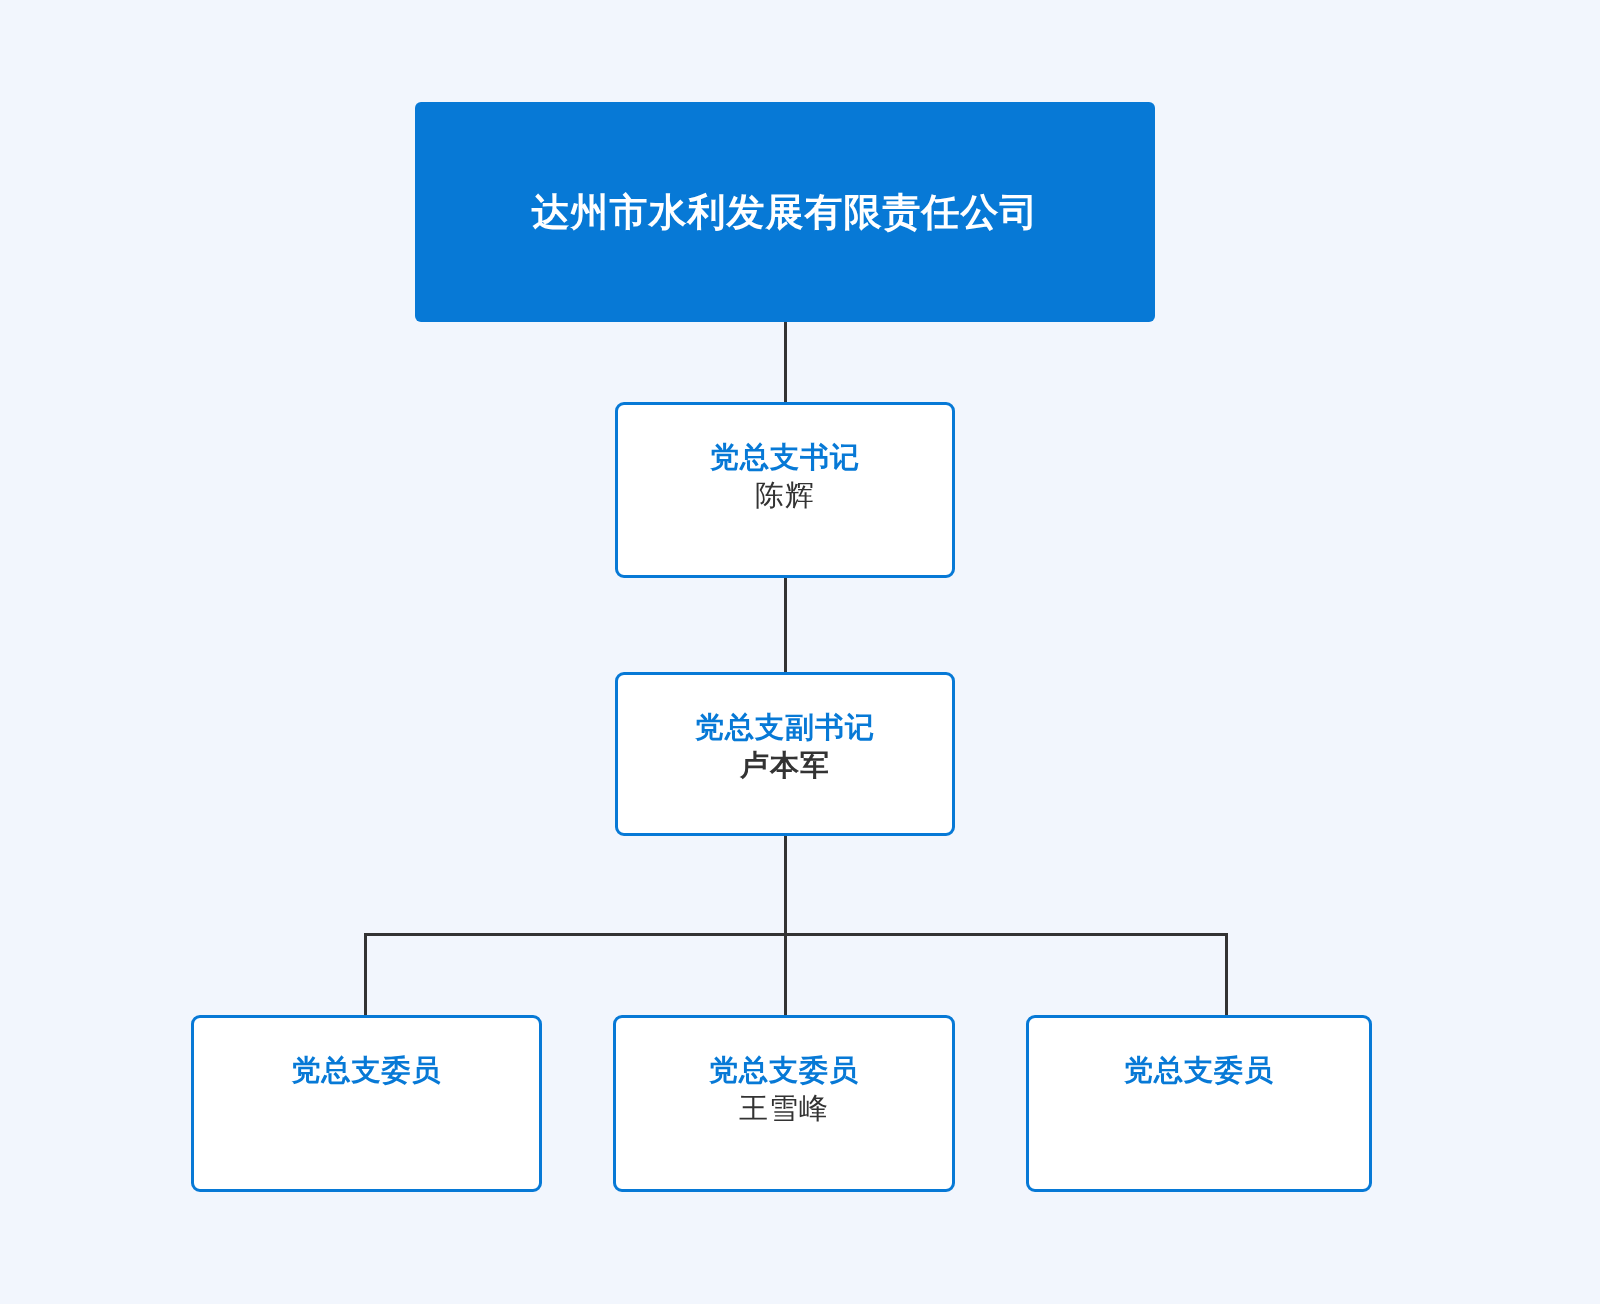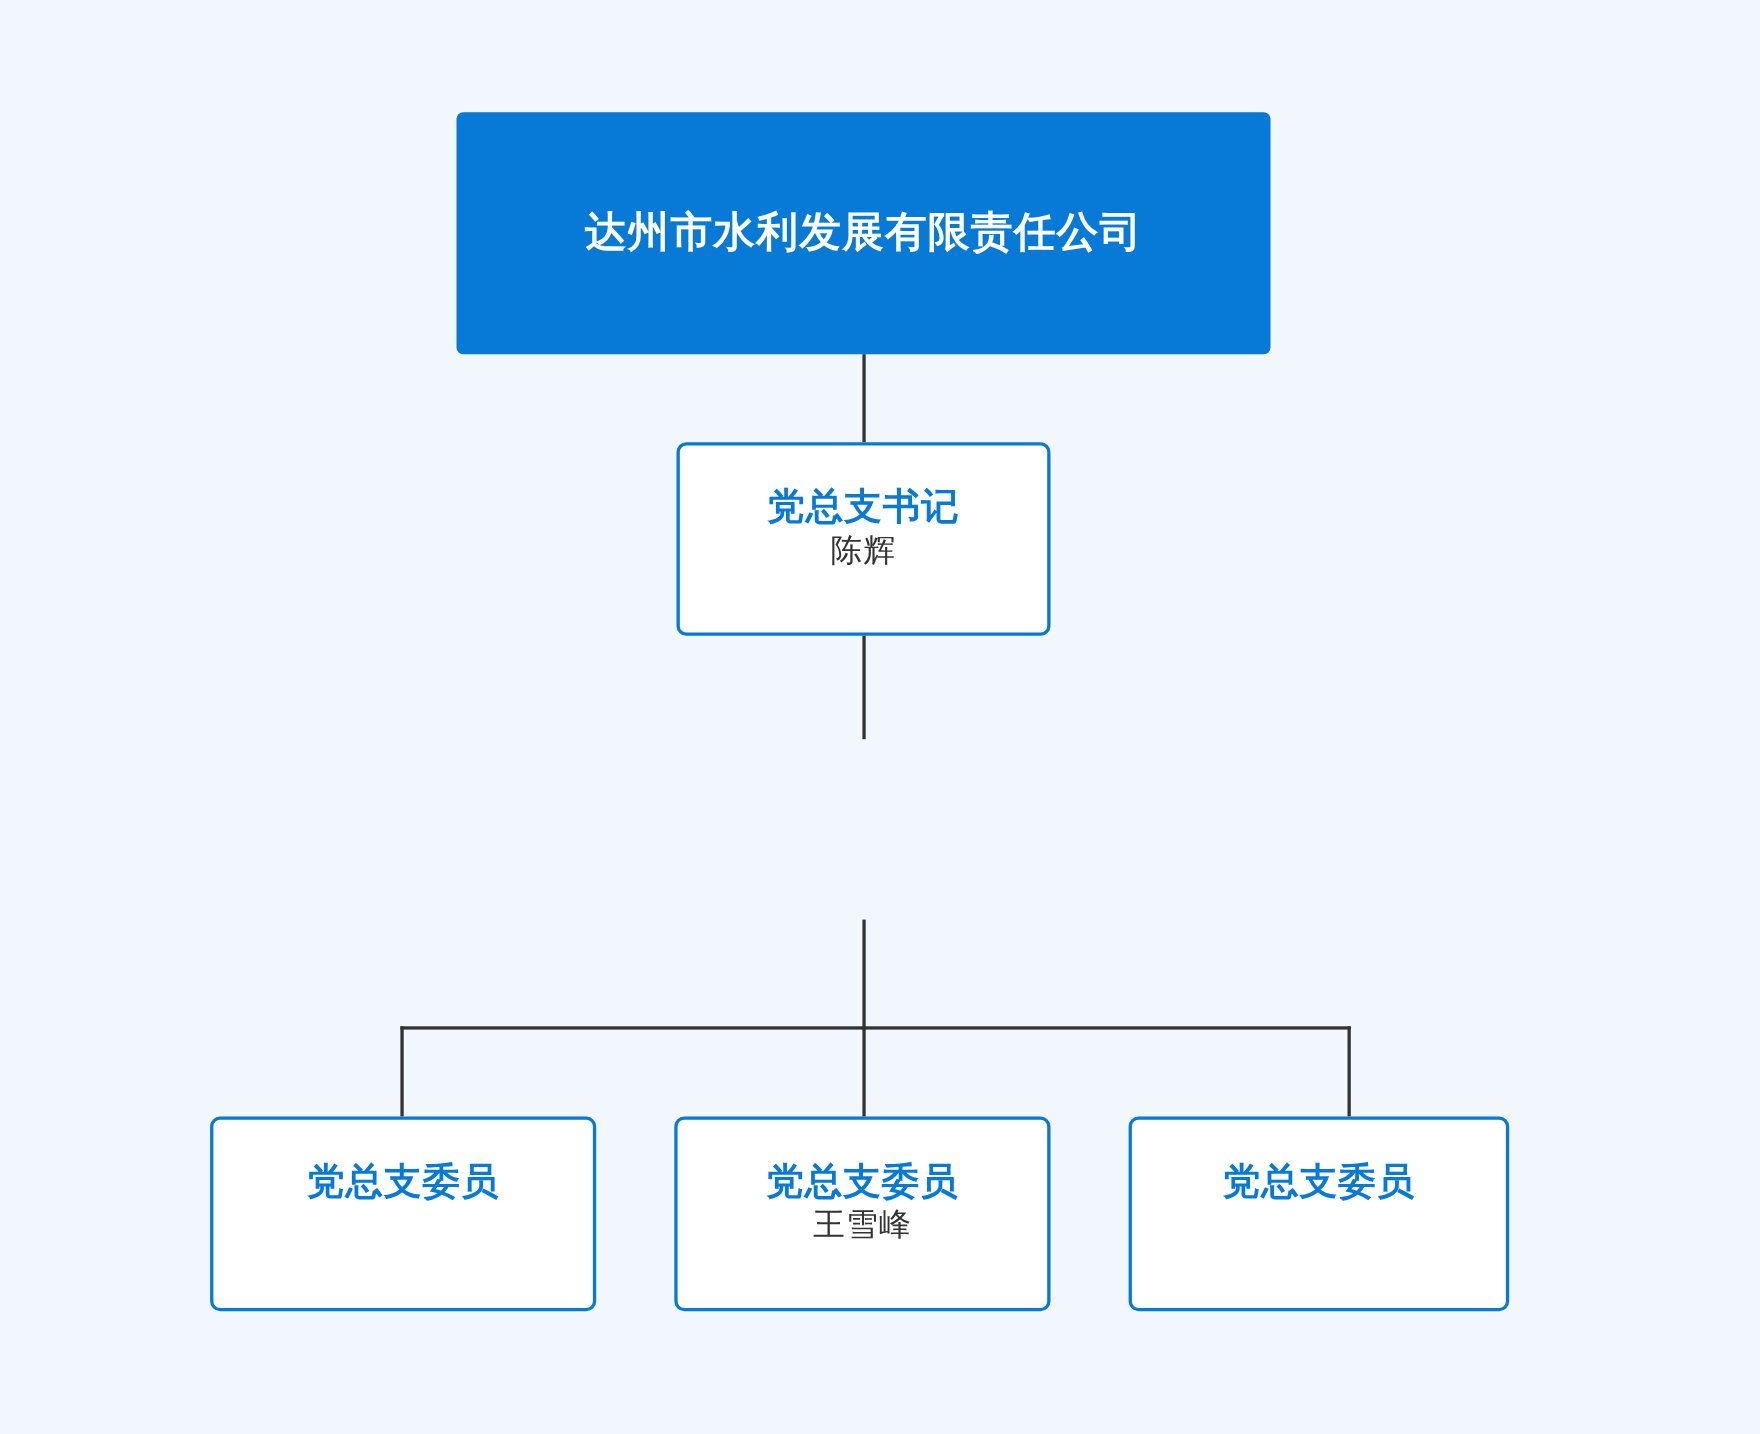--- a/index.html
+++ b/index.html
@@ -69,21 +69,21 @@
 
   
   .node-card {
     background: #ffffff;
     border: 3px solid #0779d6;
     border-radius: 9px;
     padding-top: 34px;
   }
   .card-title {
     color: #0779d6;
-    font-size: 34px;
+    font-size: 29px;
     font-weight: bold;
     line-height: 1.3;
     text-align: left;
     letter-spacing: 1px;
   }
   .card-name {
     color: #333333;
     font-size: 29px;
     font-weight: normal;
     line-height: 1.3;
@@ -126,20 +126,24 @@
     <div class="root-title">
       <div>达州市水利发展有限责任公司</div>
     </div>
   </div>
 
   <div class="node node-card" id="node-secretary">
     <div class="card-title">党总支书记</div>
     <div class="card-name">陈辉</div>
   </div>
 
+  <div class="node node-card" id="node-vice-secretary">
+    <div class="card-title">党总支副书记</div>
+    <div class="card-name is-bold">卢本军</div>
+  </div>
 
   <div class="node node-card" id="node-member-1">
     <div class="card-title">党总支委员</div>
 
   </div>
 
   <div class="node node-card" id="node-member-2">
     <div class="card-title">党总支委员</div>
     <div class="card-name">王雪峰</div>
   </div>

